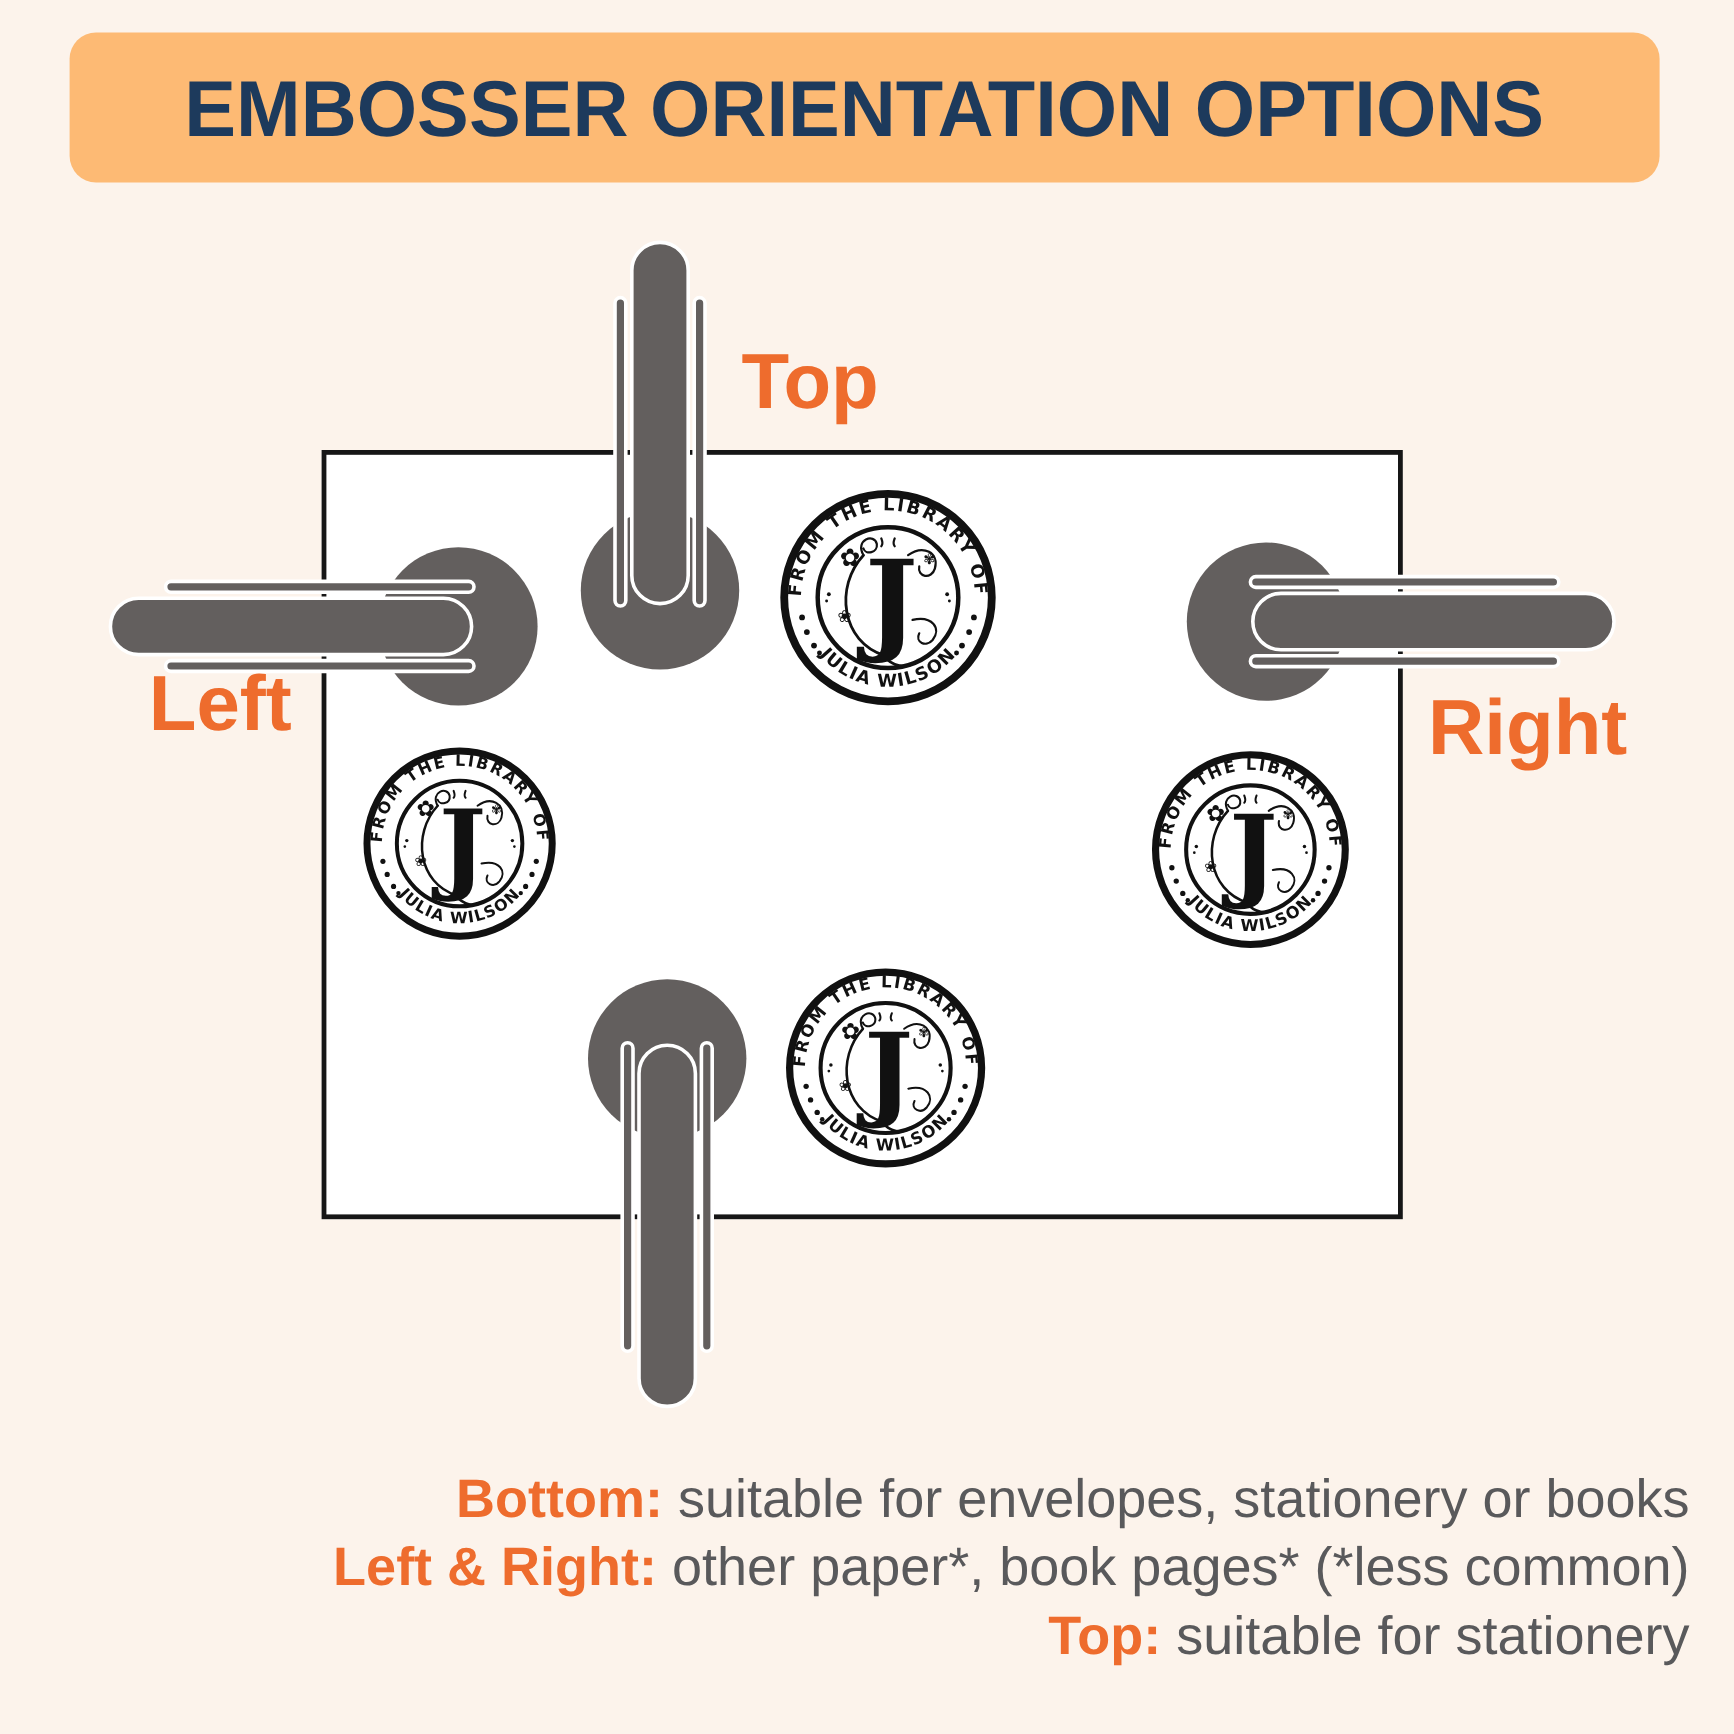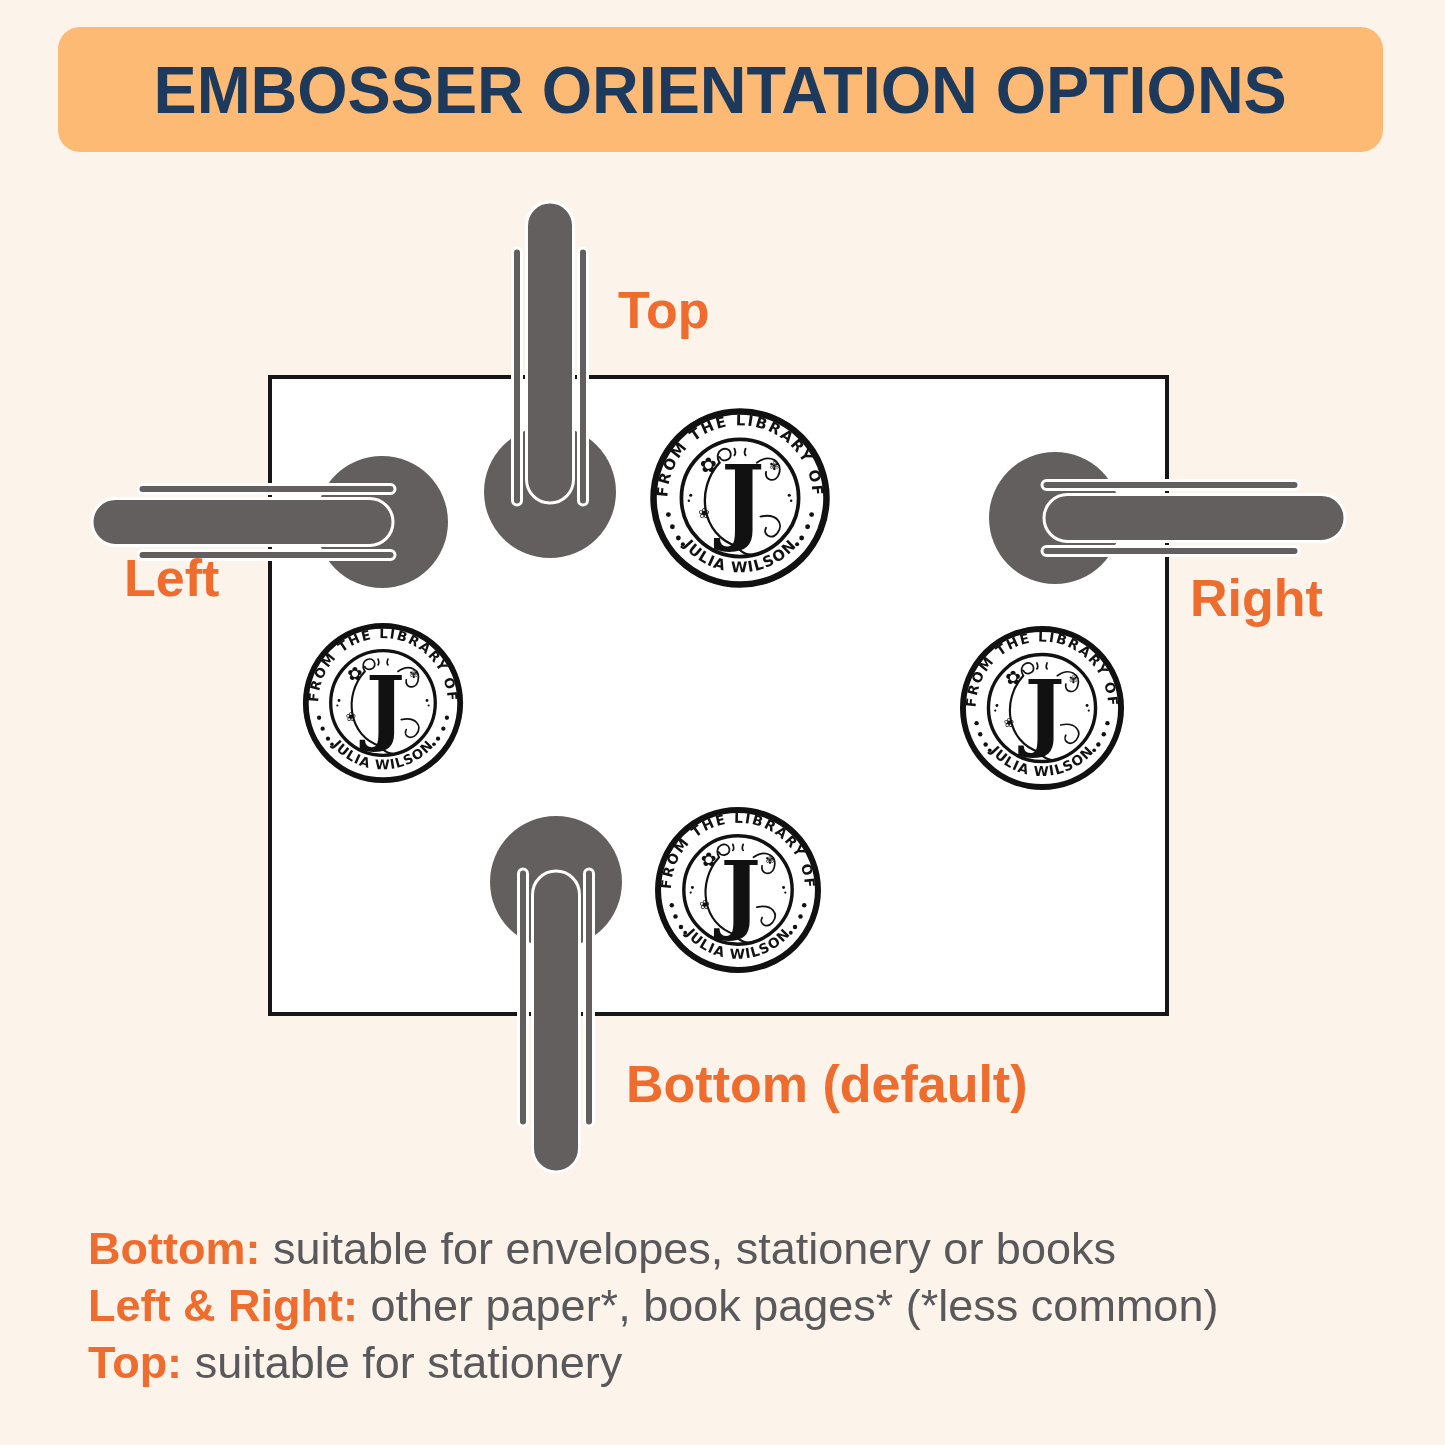--- a/index.html
+++ b/index.html
@@ -51,31 +51,31 @@
   }
   .seal-monogram {
     font-family:"DejaVu Serif", serif; font-weight:bold;
     font-size:100px; fill:#111;
   }
   .seal-ornament { font-family:"DejaVu Sans", sans-serif; fill:#111; }
 
   
   .orient-label {
     position:absolute; z-index:3; color:#ee6c2d;
-    font-weight:600; font-size:52px; line-height:1.1; white-space:nowrap;
+    font-weight:600; font-size:65px; line-height:1.1; white-space:nowrap;
   }
   .label-top    { left:618px;  top:282px; }
   .label-left   { left:124px;  top:550px; }
   .label-right  { left:1190px; top:570px; }
   .label-bottom { left:626px;  top:1056px; }
 
   
   .notes {
     position:absolute; left:88px; top:1220px; width:1320px;
-    font-size:45px; line-height:57px; color:#59595b; font-weight:400;
+    font-size:45px; line-height:57px; color:#59595b; font-weight:400;text-align:right;
   }
   .note-line { white-space:nowrap; }
   .note-label { color:#ee6c2d; font-weight:700; }
 </style>
 </head>
 <body>
 
 <div id="canvas">
 
   <div class="title-bar">
@@ -302,21 +302,20 @@
         <circle cx="153" cy="97" r="1.7"></circle>
             <circle cx="155" cy="103" r="1.3"></circle>
       </g>
     </g>
   </svg>
 </div>
 
   <div class="orient-label label-top">Top</div>
   <div class="orient-label label-left">Left</div>
   <div class="orient-label label-right">Right</div>
-  <div class="orient-label label-bottom">Bottom (default)</div>
 
   <div class="notes">
     <div class="note-line">
       <span class="note-label">Bottom:</span>
       <span>suitable for envelopes, stationery or books</span>
     </div>
     <div class="note-line">
       <span class="note-label">Left &amp; Right:</span>
       <span>other paper*, book pages* (*less common)</span>
     </div>

